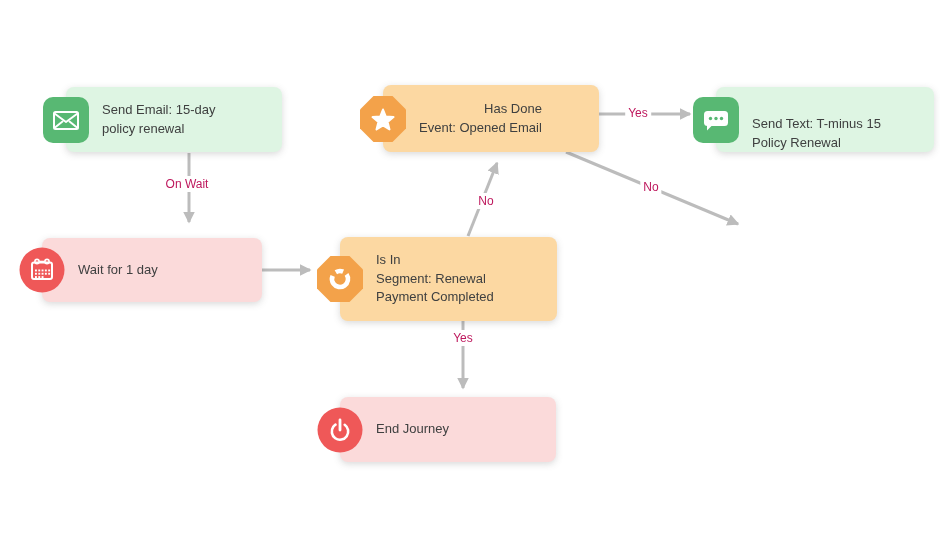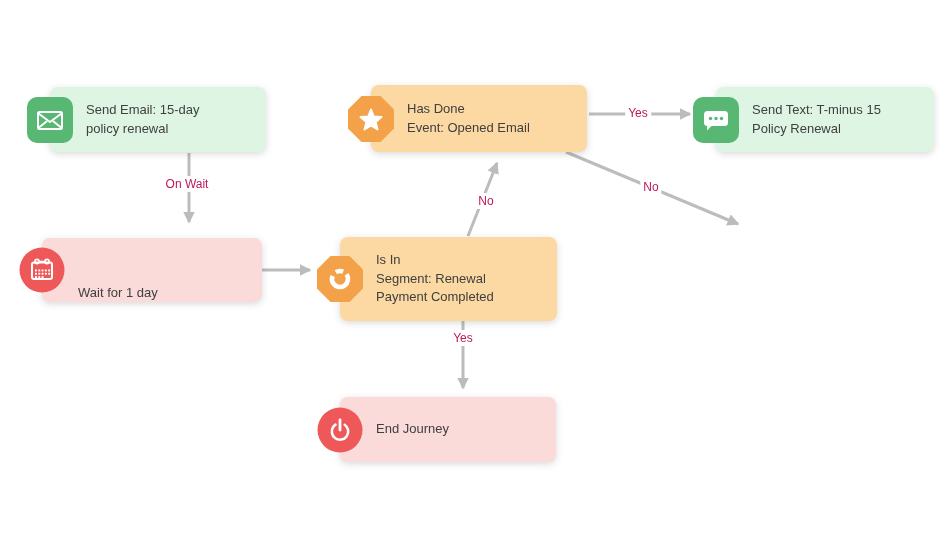--- a/index.html
+++ b/index.html
@@ -22,24 +22,24 @@
   .node .label{white-space:pre-line;padding-left:36px;padding-right:10px;}
   .node .icon{
     position:absolute;left:-23px;top:50%;
     transform:translateY(-50%);
     width:46px;height:46px;
   }
   .green{background:#def5e3;}
   .orange{background:#fcd8a2;}
   .red{background:#fbdada;}
 
-  #node-send-email {left:50px; top:87px; width:216px; height:65px;align-items:center;}
-  #node-has-done   {left:371px;top:85px; width:216px; height:67px;}
-  #node-send-text-1{left:716px;top:87px; width:218px; height:65px;}
-  #node-wait       {left:42px; top:238px;width:220px; height:64px;align-items:flex-end;}
+  #node-send-email {left:66px; top:87px; width:216px; height:65px;align-items:center;}
+  #node-has-done   {left:383px;top:85px; width:216px; height:67px;text-align:right;}
+  #node-send-text-1{left:716px;top:87px; width:218px; height:65px;align-items:flex-end;}
+  #node-wait       {left:42px; top:238px;width:220px; height:64px;}
   #node-is-in      {left:340px;top:237px;width:217px; height:84px;}
   #node-send-text-2{left:694px;top:237px;width:220px; height:66px;}
   #node-end-journey{left:340px;top:397px;width:216px; height:65px;}
 
   .edge-label{
     position:absolute;z-index:3;
     transform:translate(-50%,-50%);
     background:#ffffff;
     padding:1px 3px;
     font-size:12px;color:#be185d;

